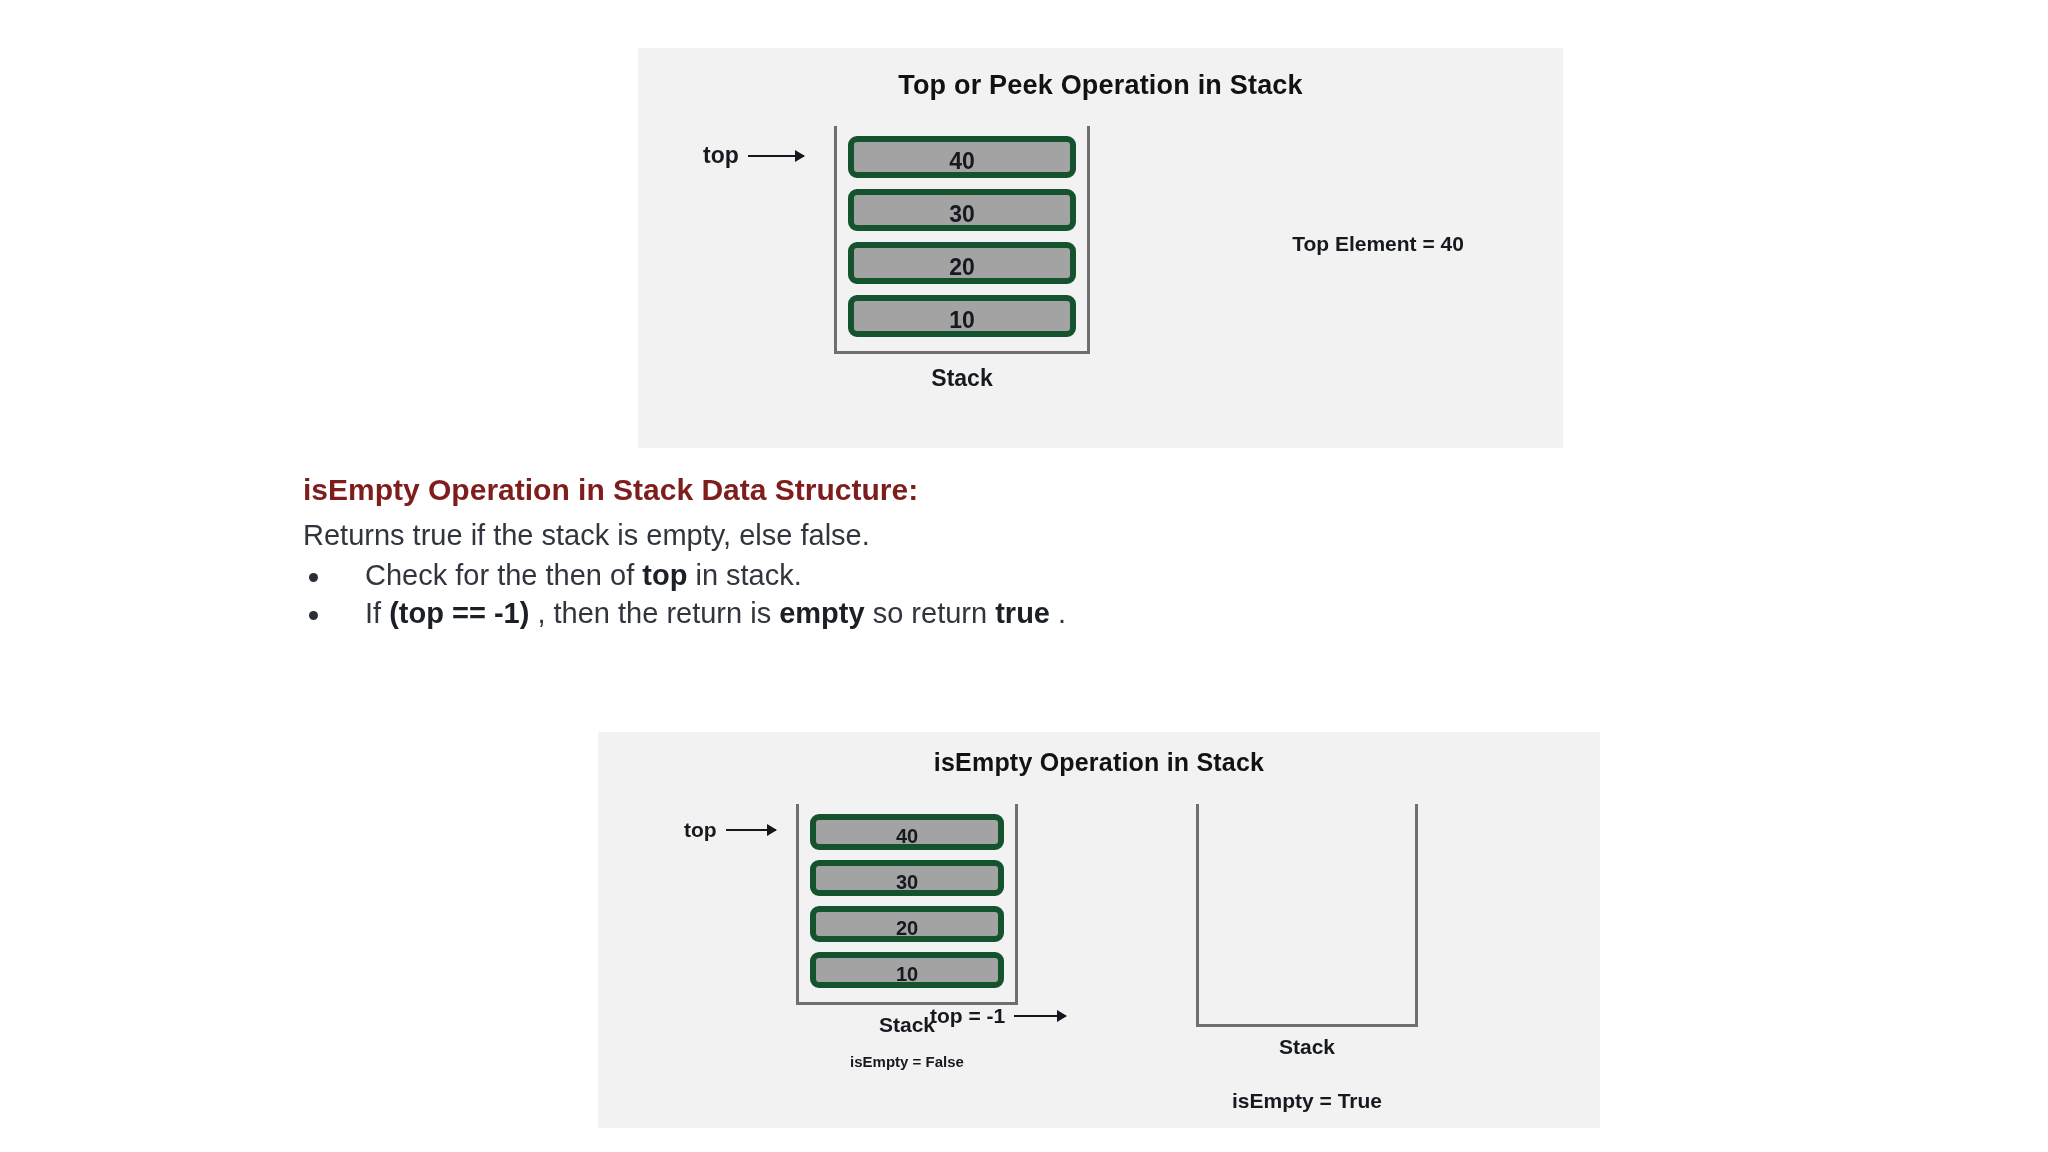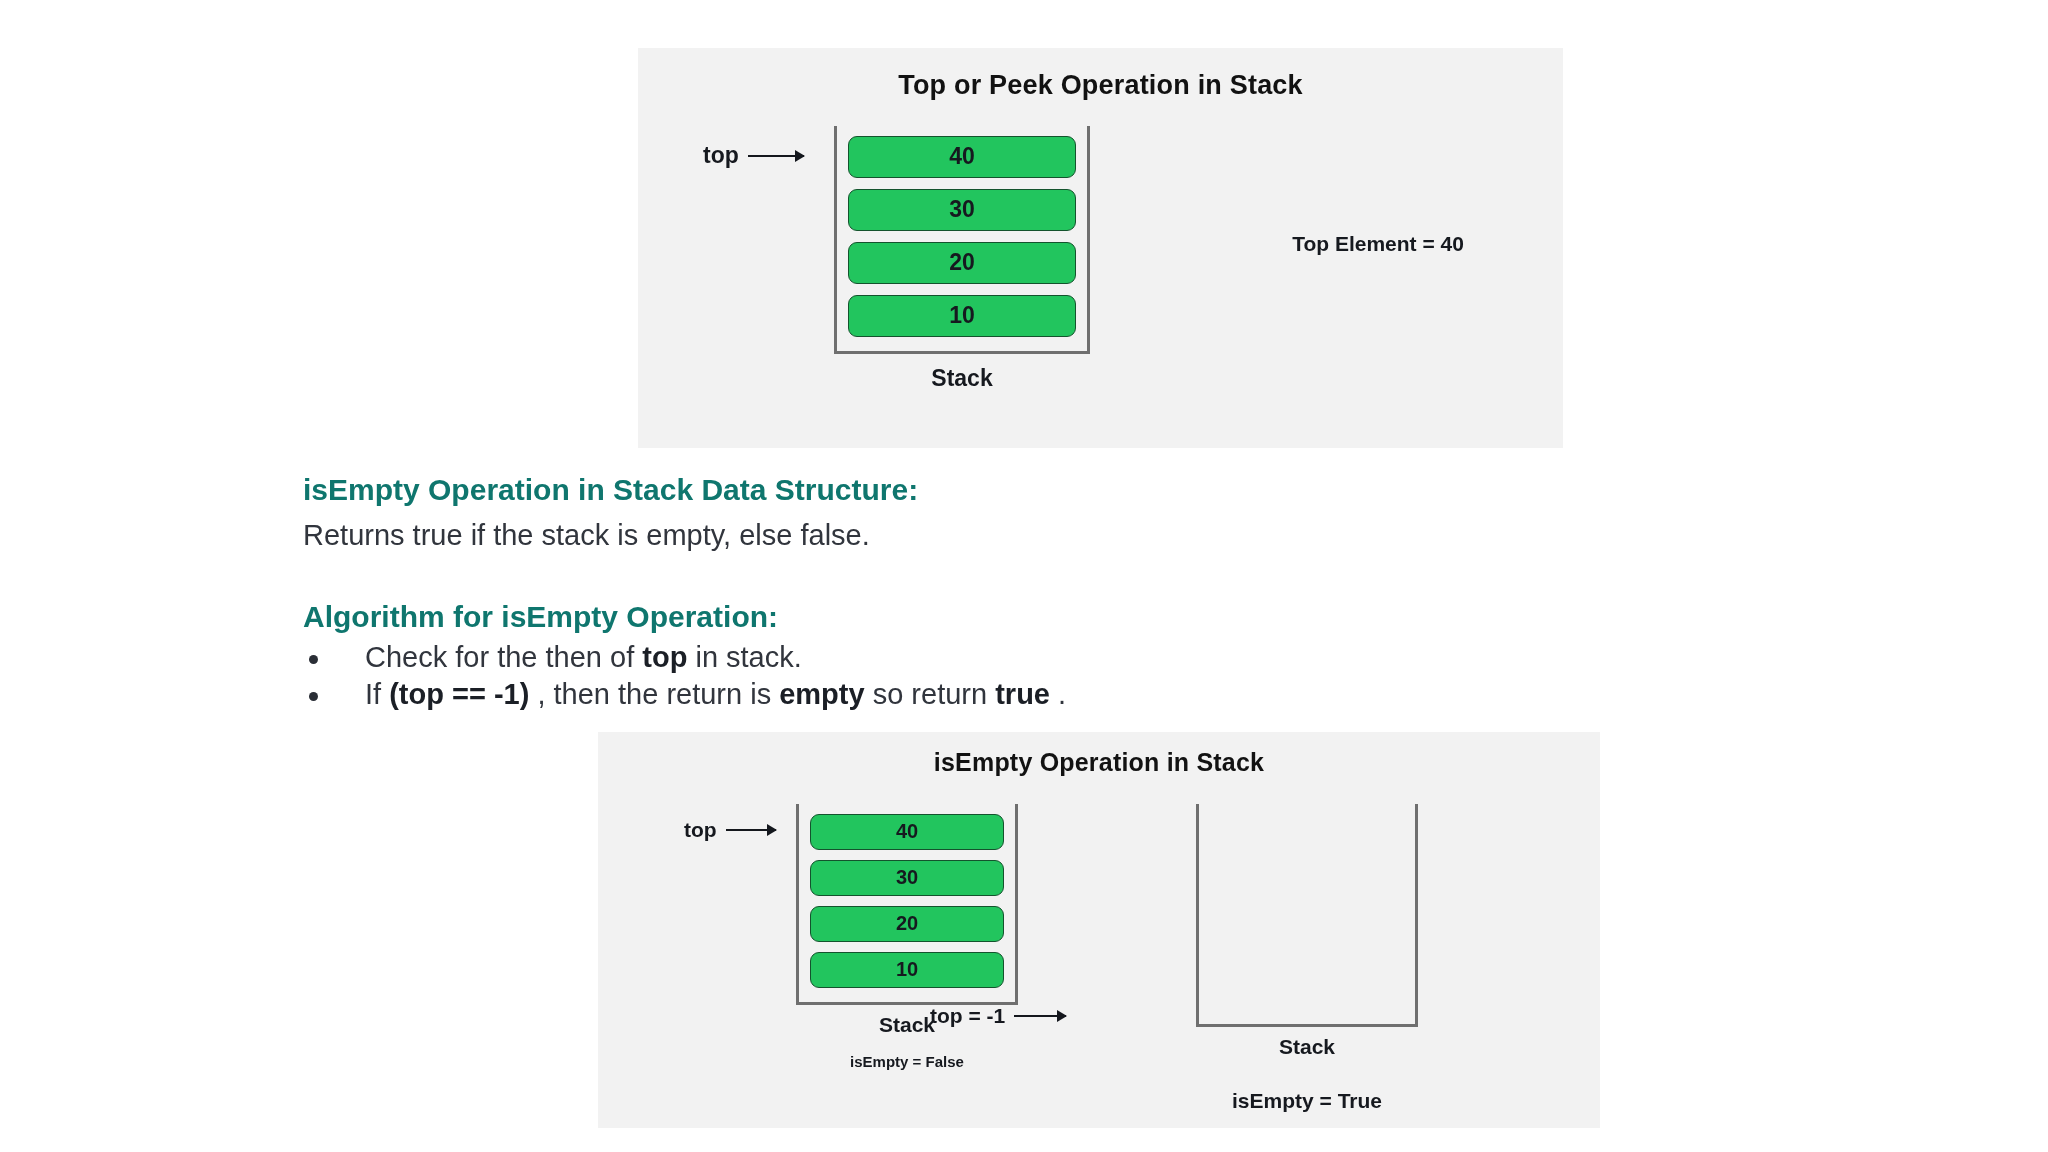--- a/index.html
+++ b/index.html
@@ -42,22 +42,22 @@
   }
   .stack-frame {
     position: relative;
     border-left: 3px solid #6f6f6f;
     border-right: 3px solid #6f6f6f;
     border-bottom: 3px solid #6f6f6f;
     box-sizing: border-box;
     padding: 10px 11px 14px 11px;
   }
   .stack-cell {
-    background: #22c55e;
-    border: 1px solid #14532d;
+    background: #a3a3a3;
+    border: 6px solid #14532d;
     border-radius: 9px;
     text-align: center;
     font-weight: bold;
     color: #16191f;
     box-sizing: border-box;
   }
   .stack-caption {
     text-align: center;
     font-weight: bold;
     color: #16191f;
@@ -152,21 +152,21 @@
   
   #prose {
     position: absolute;
     left: 303px;
     top: 472px;
     width: 1350px;
   }
   .prose-heading {
     font-weight: bold;
     font-size: 30px;
-    color: #0f766e;
+    color: #7f1d1d;
     margin: 0;
     line-height: 1.18;
   }
   .prose-line {
     font-size: 29px;
     color: #31353d;
     margin: 11px 0 0 0;
     line-height: 1.2;
   }
   #algorithm-heading { margin-top: 46px; }
@@ -218,21 +218,20 @@
   <div id="peek-result">Top Element = 40</div>
 
 </section>
 
 <section id="prose">
 
   <h2 class="prose-heading">isEmpty Operation in Stack Data Structure:</h2>
 
   <p class="prose-line">Returns true if the stack is empty, else false.</p>
 
-  <h3 class="prose-heading" id="algorithm-heading">Algorithm for isEmpty Operation:</h3>
 
   <ul class="bullet-list" id="algorithm-bullets">
       <li class="bullet-item"><span class="dot"></span><span>Check for the then of </span><b>top</b><span> in stack.</span></li>
       <li class="bullet-item"><span class="dot"></span><span>If </span><b>(top == -1)</b><span> , then the return is </span><b>empty</b><span> so return </span><b>true</b><span> .</span></li>
     </ul>
 
 </section>
 
 <section class="figure-panel" id="isempty-figure">
 

